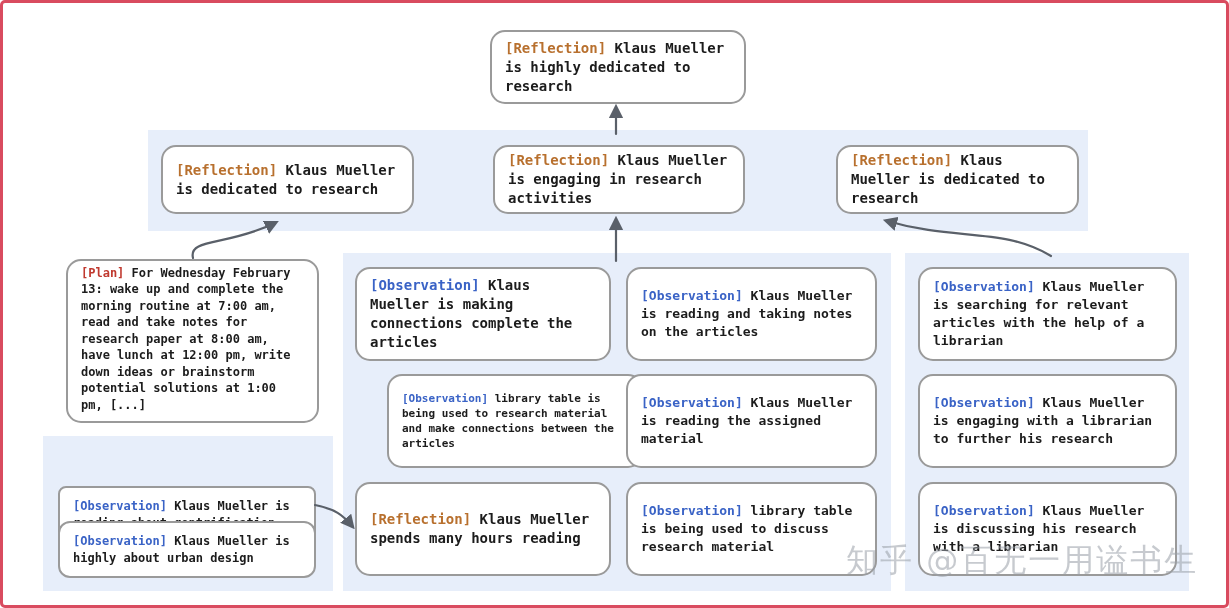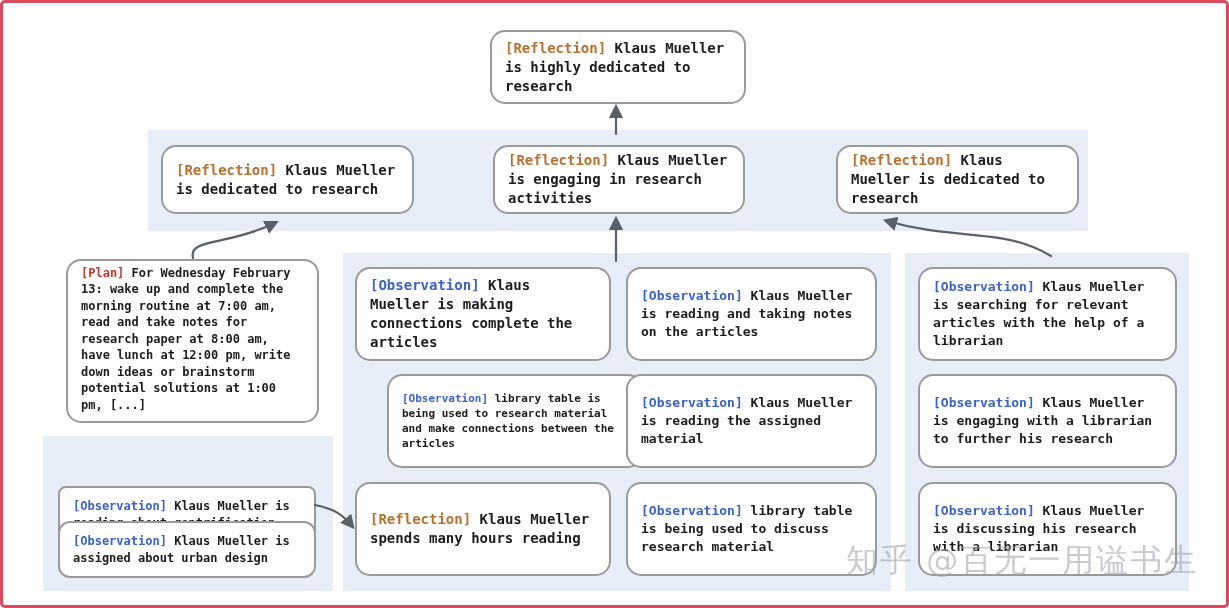--- a/index.html
+++ b/index.html
@@ -58,21 +58,21 @@
   </div>
 
   <div class="node fs12" style="left:63px;top:256px;width:253px;height:164px;align-items:flex-end;">
     <div class="inner"><span class="t-plan">[Plan]</span> <span>For Wednesday February 13: wake up and complete the morning routine at 7:00 am, read and take notes for research paper at 8:00 am, have lunch at 12:00 pm, write down ideas or brainstorm potential solutions at 1:00 pm, [...]</span></div>
   </div>
 
   <div class="node fs12" style="left:55px;top:447px;width:258px;height:57px;border-radius:8px;margin-top:36px;">
     <div class="inner"><span class="t-obs">[Observation]</span> <span>Klaus Mueller is reading about gentrification</span></div>
   </div>
   <div class="node fs12" style="left:55px;top:518px;width:258px;height:57px;border-radius:12px;">
-    <div class="inner"><span class="t-obs">[Observation]</span> <span>Klaus Mueller is assigned about urban design</span></div>
+    <div class="inner"><span class="t-obs">[Observation]</span> <span>Klaus Mueller is highly about urban design</span></div>
   </div>
 
   <div class="node fs14" style="left:352px;top:264px;width:256px;height:94px;">
     <div class="inner"><span class="t-obs">[Observation]</span> <span>Klaus Mueller is making connections complete the articles</span></div>
   </div>
   <div class="node fs11" style="left:352px;top:371px;width:256px;height:94px;margin-left:32px;">
     <div class="inner"><span class="t-obs">[Observation]</span> <span>library table is being used to research material and make connections between the articles</span></div>
   </div>
   <div class="node fs14" style="left:352px;top:479px;width:256px;height:94px;">
     <div class="inner"><span class="t-ref">[Reflection]</span> <span>Klaus Mueller spends many hours reading</span></div>

